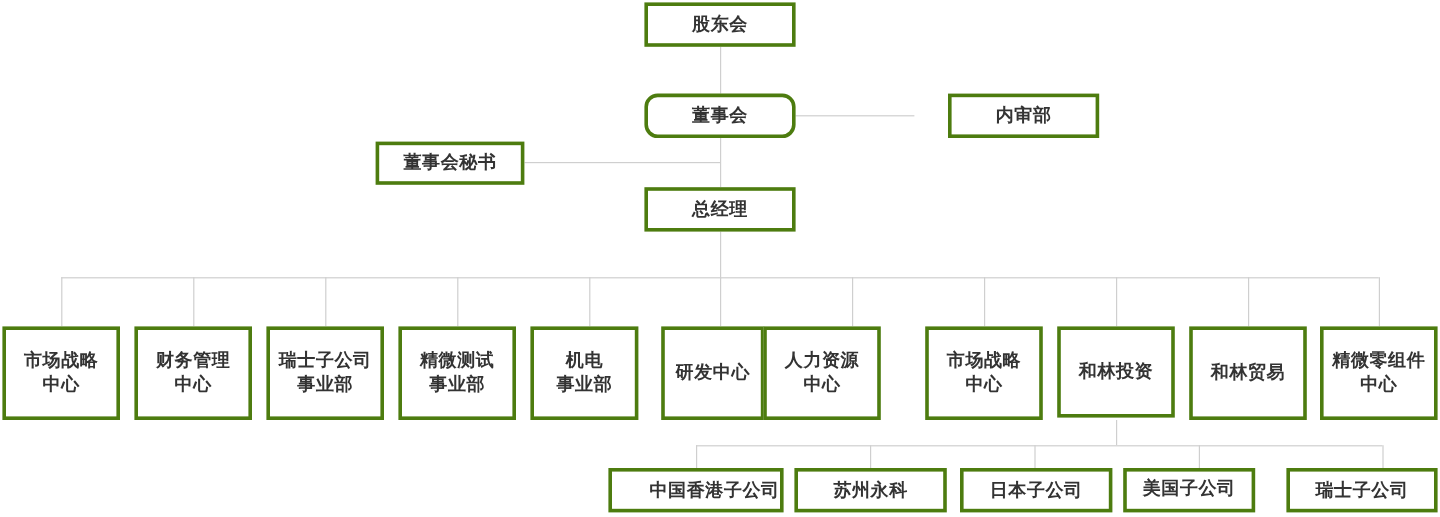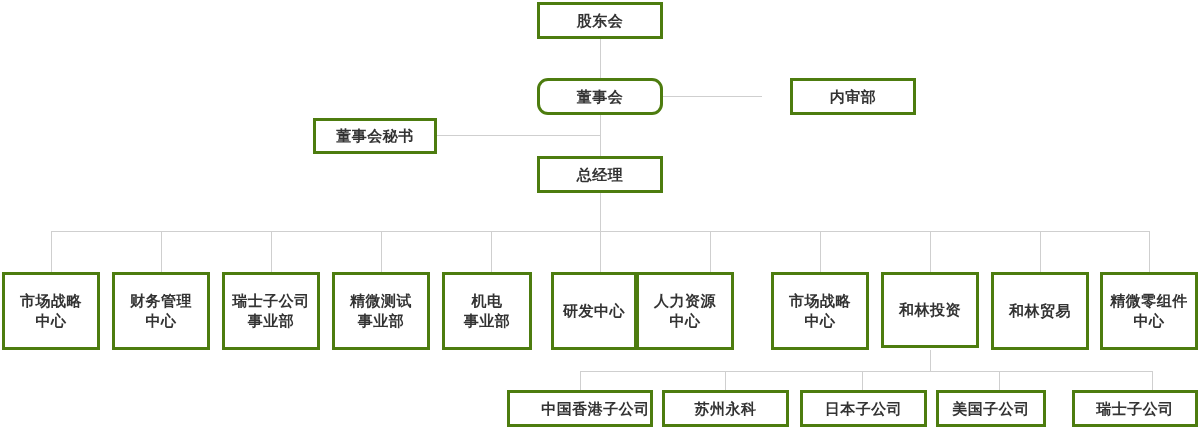--- a/index.html
+++ b/index.html
@@ -138,20 +138,20 @@
 
   <div class="node" style="left:507px;top:390px;width:146px;height:37px;padding-left:31px;">
     <span class="lbl">中国香港子公司</span>
   </div>
   <div class="node" style="left:662px;top:390px;width:127px;height:37px;">
     <span class="lbl">苏州永科</span>
   </div>
   <div class="node" style="left:800px;top:390px;width:127px;height:37px;">
     <span class="lbl">日本子公司</span>
   </div>
-  <div class="node" style="left:936px;top:390px;width:110px;height:37px;">
+  <div class="node" style="left:936px;top:390px;width:110px;height:37px;font-family:Liberation Mono, monospace;">
     <span class="lbl">美国子公司</span>
   </div>
   <div class="node" style="left:1072px;top:390px;width:126px;height:37px;">
     <span class="lbl">瑞士子公司</span>
   </div>
 
 </div>
 
 </body></html>

